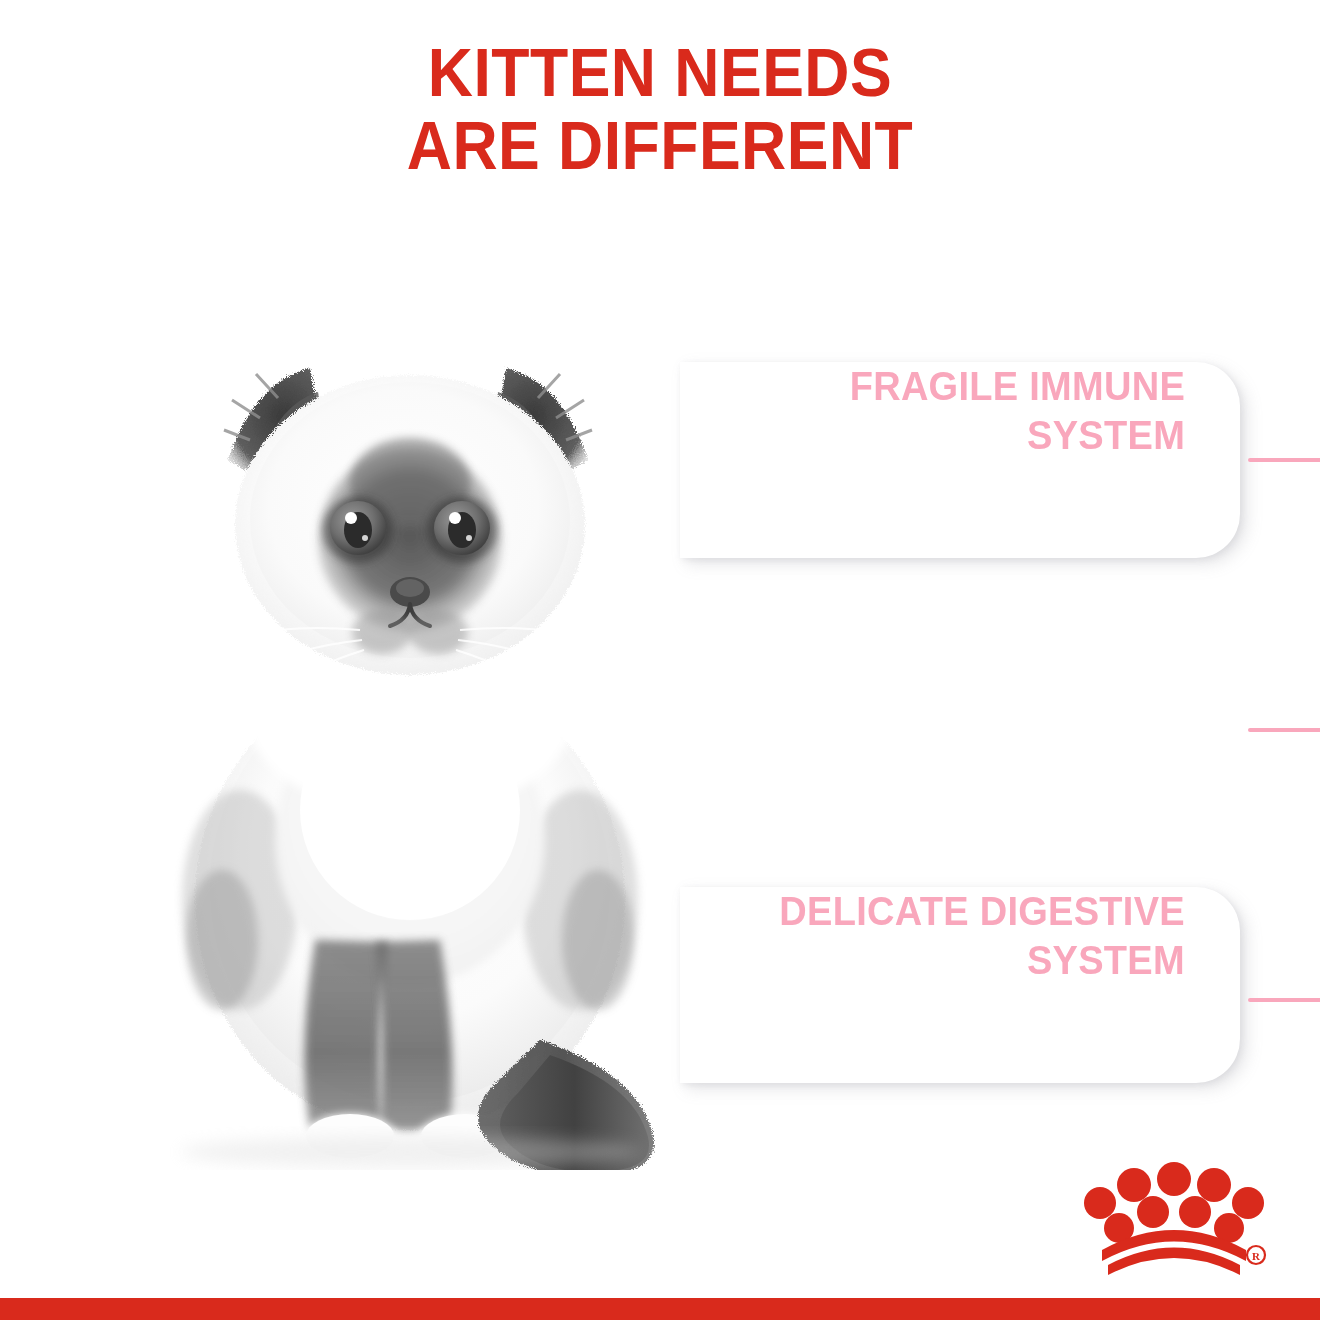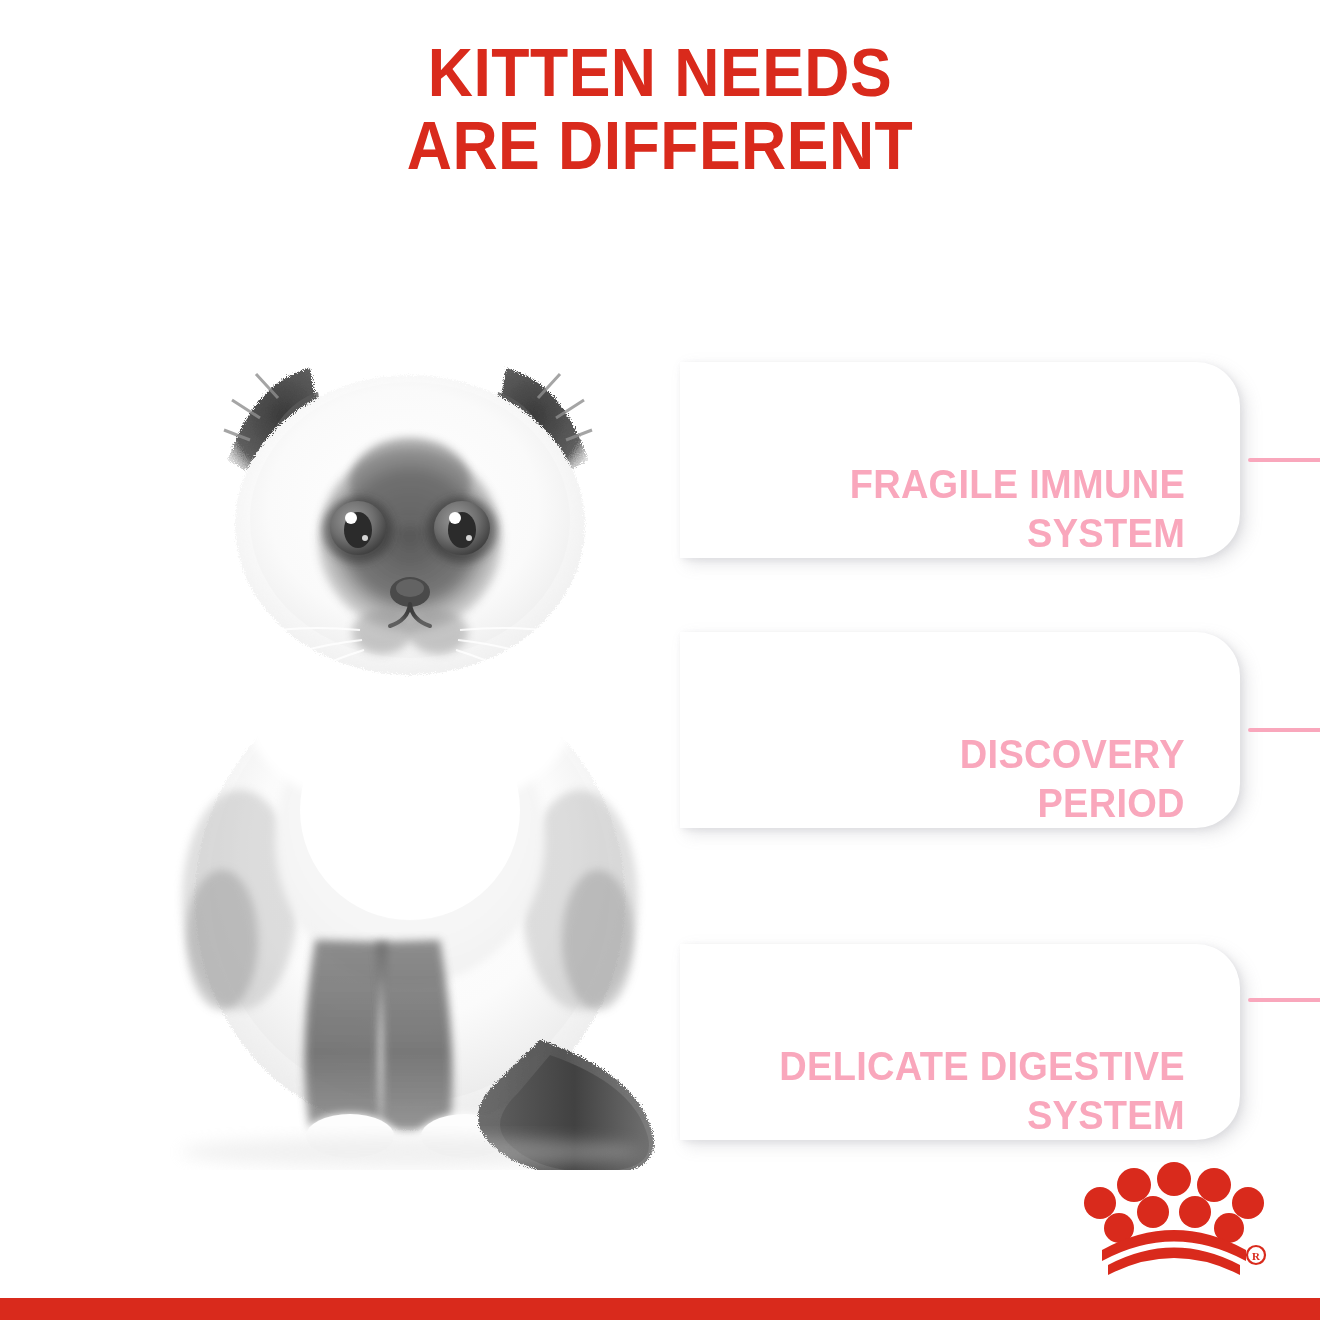--- a/index.html
+++ b/index.html
@@ -53,27 +53,27 @@
   .card {
     position: absolute;
     box-sizing: border-box;
     width: 560px;
     height: 196px;
     background: #ffffff;
     border-radius: 0 44px 44px 0;
     box-shadow: 7px 6px 16px rgba(140,140,150,0.22),
                 2px 2px 6px rgba(150,150,160,0.16);
     display: flex;
-    align-items: flex-end;
+    align-items: flex-start;
     justify-content: flex-end;
     padding-right: 55px;
   }
   .card-1 { left: 680px; top: 362px; }
   .card-2 { left: 680px; top: 632px; }
-  .card-3 { left: 680px; top: 944px; }
+  .card-3 { left: 680px; top: 887px; }
 
   .card-label {
     color: #F9A7BC;
     font-family: "Liberation Sans", sans-serif;
     font-weight: bold;
     font-size: 40px;
     line-height: 1.22;
     text-align: right;
     letter-spacing: 0.3px;
     transform: scaleX(0.95);
@@ -242,24 +242,20 @@
       <ellipse cx="300" cy="812" rx="230" ry="16" fill="#d8d8d8" opacity="0.35" filter="url(#softer)"></ellipse>
     </svg>
   </div>
 
   <div class="card card-1">
     <div class="card-label">FRAGILE IMMUNE
 SYSTEM</div>
   </div>
   <div class="connector conn-1"></div>
 
-  <div class="card card-2">
-    <div class="card-label">DISCOVERY
-PERIOD</div>
-  </div>
   <div class="connector conn-2"></div>
 
   <div class="card card-3">
     <div class="card-label">DELICATE DIGESTIVE
 SYSTEM</div>
   </div>
   <div class="connector conn-3"></div>
 
   <div class="logo">
     <svg viewBox="0 0 192 118" xmlns="http://www.w3.org/2000/svg" aria-hidden="true">

